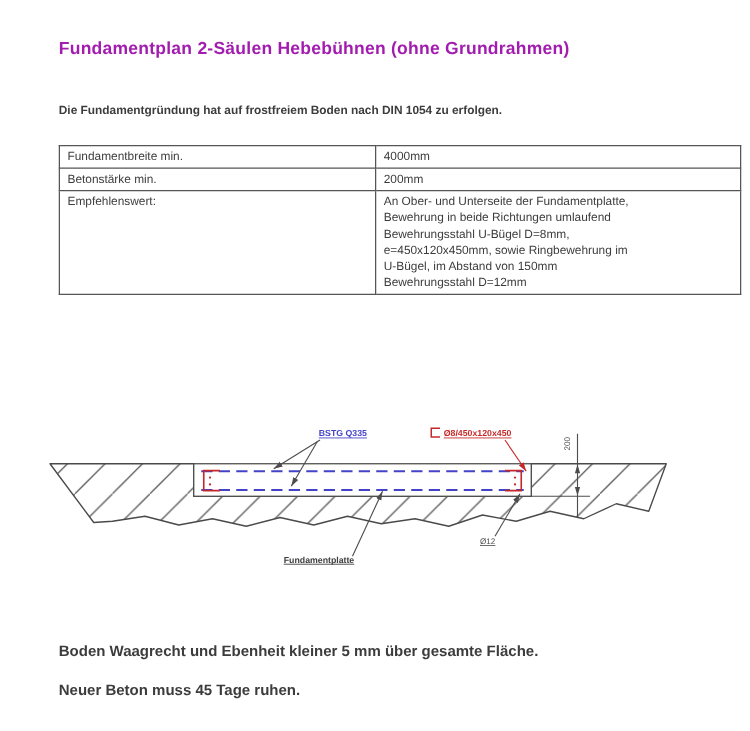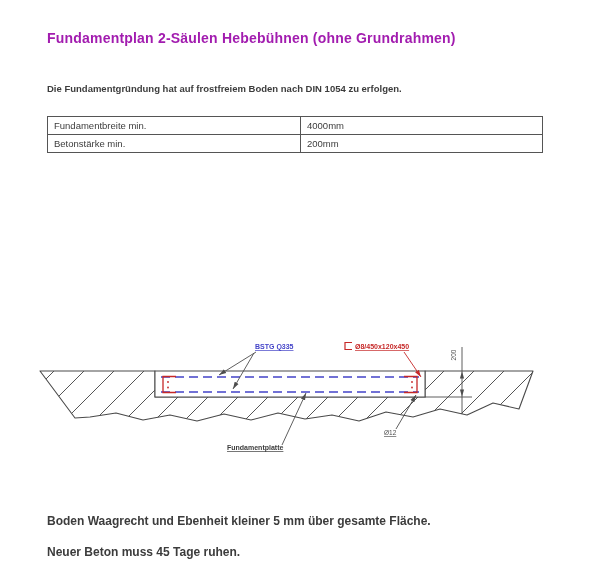--- a/index.html
+++ b/index.html
@@ -9,21 +9,21 @@
   }
   .title{
     position:absolute;left:47px;top:30px;margin:0;
     font-size:14px;font-weight:700;color:#a21caf;letter-spacing:.2px;
   }
   .intro{
     position:absolute;left:47px;top:83px;margin:0;
     font-size:9.5px;font-weight:600;color:#3c3c3c;
   }
   table.spec{
-    position:absolute;left:47px;top:116px;width:496px;
+    position:absolute;left:47px;top:116px;width:546px;
     border-collapse:collapse;table-layout:fixed;
   }
   table.spec td{
     border:1px solid #555;font-size:9.5px;line-height:13px;
     padding:2px 6px;vertical-align:top;color:#3c3c3c;
   }
   td.lbl{width:240px;}
   td.val{white-space:pre-line;margin-top:16px;}
   .diagram{position:absolute;left:30px;top:335px;}
   .footnote{
@@ -44,20 +44,29 @@
 
   <table class="spec">
     <tbody>
       <tr>
         <td class="lbl">Fundamentbreite min.</td>
         <td class="val">4000mm</td>
       </tr>
       <tr>
         <td class="lbl">Betonstärke min.</td>
         <td class="val">200mm</td>
+      </tr>
+      <tr>
+        <td class="lbl">Empfehlenswert:</td>
+        <td class="val">An Ober- und Unterseite der Fundamentplatte,
+Bewehrung in beide Richtungen umlaufend
+Bewehrungsstahl U-Bügel D=8mm,
+e=450x120x450mm, sowie Ringbewehrung im
+U-Bügel, im Abstand von 150mm
+Bewehrungsstahl D=12mm</td>
       </tr>
     </tbody>
   </table>
 
   <svg class="diagram" width="540" height="130" viewBox="0 0 540 130">
     <defs>
       <pattern id="hatch" patternUnits="userSpaceOnUse" width="30" height="30">
         <path d="M-3,33 L33,-3" stroke="#565656" stroke-width="1" fill="none"></path>
       </pattern>
       <marker id="arwG" orient="auto" markerWidth="9" markerHeight="7" refX="8" refY="3.5">

